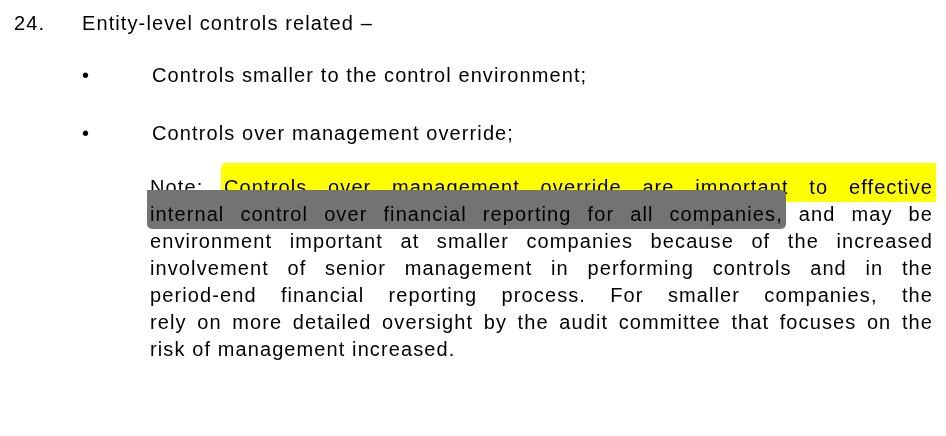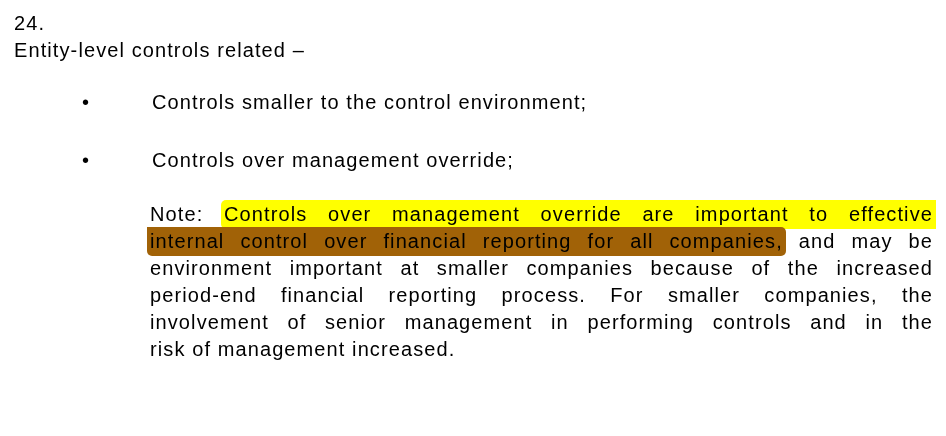--- a/index.html
+++ b/index.html
@@ -19,22 +19,21 @@
   }
   .page {
     box-sizing: border-box;
     width: 946px;
     height: 436px;
     padding: 10px 13px 0 14px;
   }
   
   .para {
     display: flex;
-    align-items: flex-start;
-    flex-direction: column;
+    align-items: center;
   }
   .num {
     flex: none;
     width: 68px;
   }
   
   .bullet {
     display: flex;
     align-items: baseline;
     margin-left: 68px;
@@ -54,21 +53,21 @@
   .note-line {
     width: 783px;
     white-space: nowrap;
   }
   .note-line.just {
     text-align: justify;
     text-align-last: justify;
     white-space: normal;
   }
   .hl {
-    padding: 3px 3px 4px 3px;
+    padding: 13px 3px 4px 3px;
     margin: 0 -3px;
     border-radius: 5px;
   }
 </style>
 </head>
 <body>
 
 <div class="page">
 
   <div class="para">
@@ -82,20 +81,21 @@
         <span class="btext">Controls smaller to the control environment;</span>
       </div>
       <div class="bullet">
         <span class="marker">•</span>
         <span class="btext">Controls over management override;</span>
       </div>
     </div>
 
   <div id="note" class="note">
       <div class="note-line just"><span>Note: </span><span class="hl" style="background: rgb(255, 255, 0); border-bottom-right-radius: 0px; border-top-right-radius: 0px;">Controls over management override are important to effective</span></div>
-      <div class="note-line just"><span class="hl" style="background: #a16207; border-top-left-radius: 0px;">internal control over financial reporting for all companies,</span><span> and may be</span></div>
+      <div class="note-line just"><span class="hl" style="background: #737373; border-top-left-radius: 0px;">internal control over financial reporting for all companies,</span><span> and may be</span></div>
       <div class="note-line just"><span>environment important at smaller companies because of the increased</span></div>
+      <div class="note-line just"><span>involvement of senior management in performing controls and in the</span></div>
       <div class="note-line just"><span>period-end financial reporting process. For smaller companies, the</span></div>
-      <div class="note-line just"><span>involvement of senior management in performing controls and in the</span></div>
+      <div class="note-line just"><span>rely on more detailed oversight by the audit committee that focuses on the</span></div>
       <div class="note-line"><span>risk of management increased.</span></div>
     </div>
 
 </div>
 
 </body></html>

